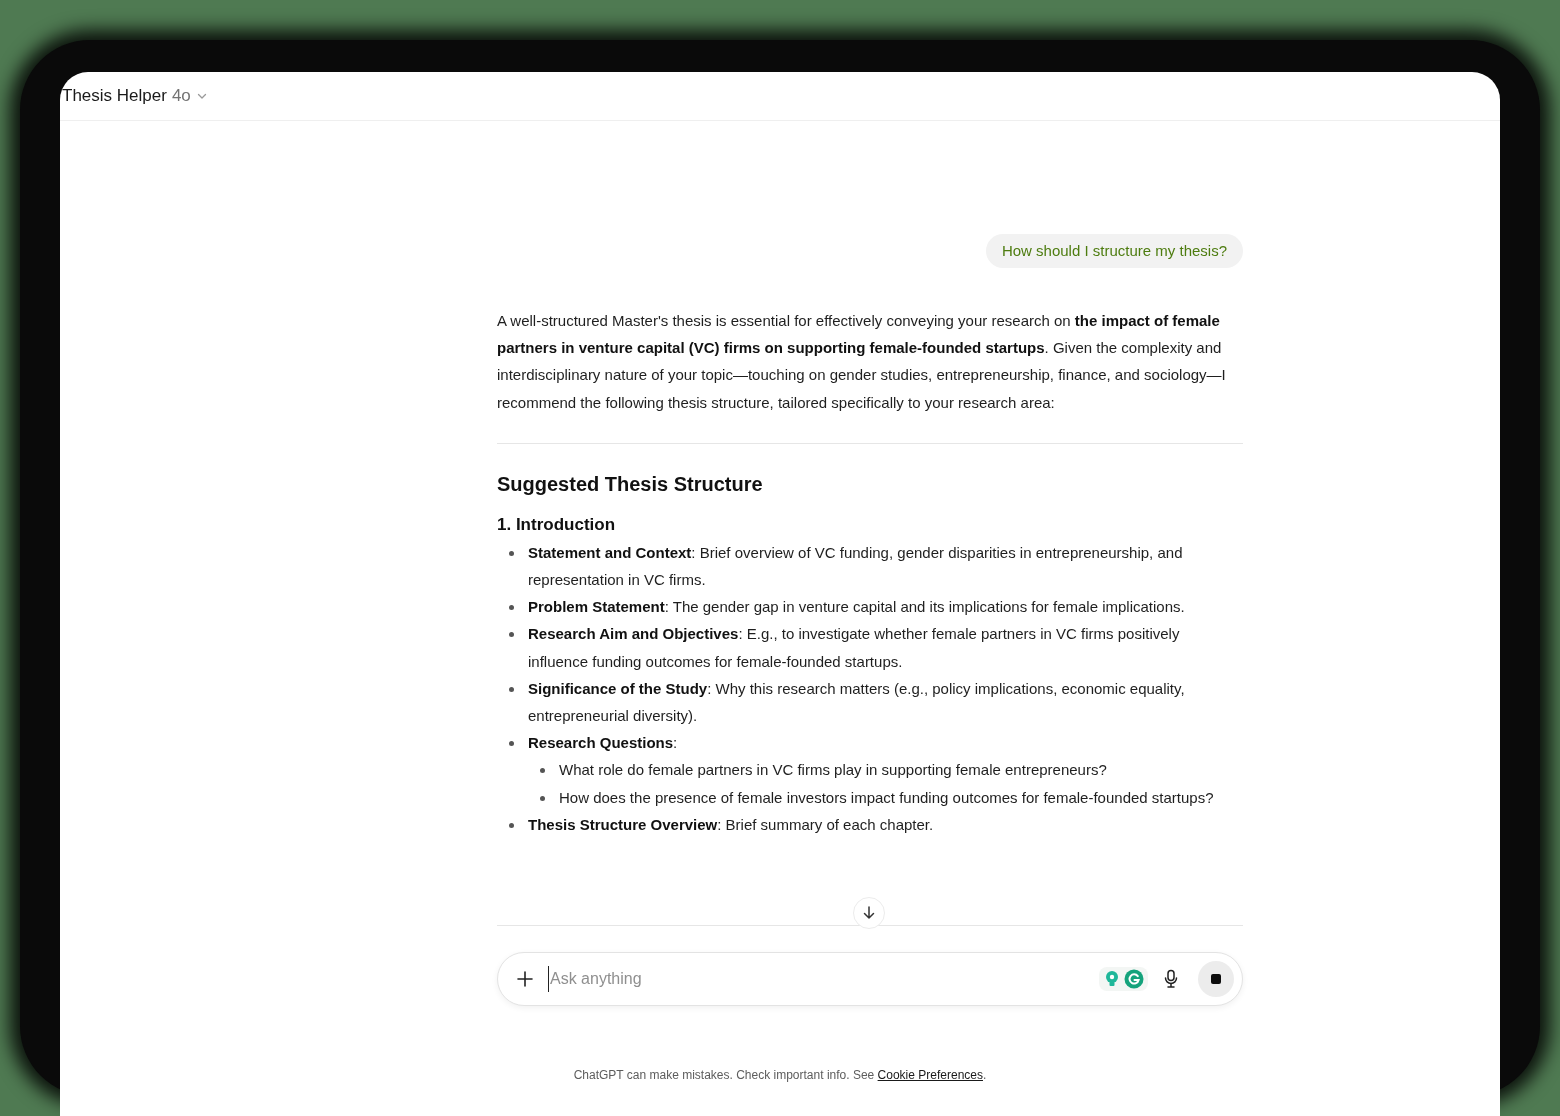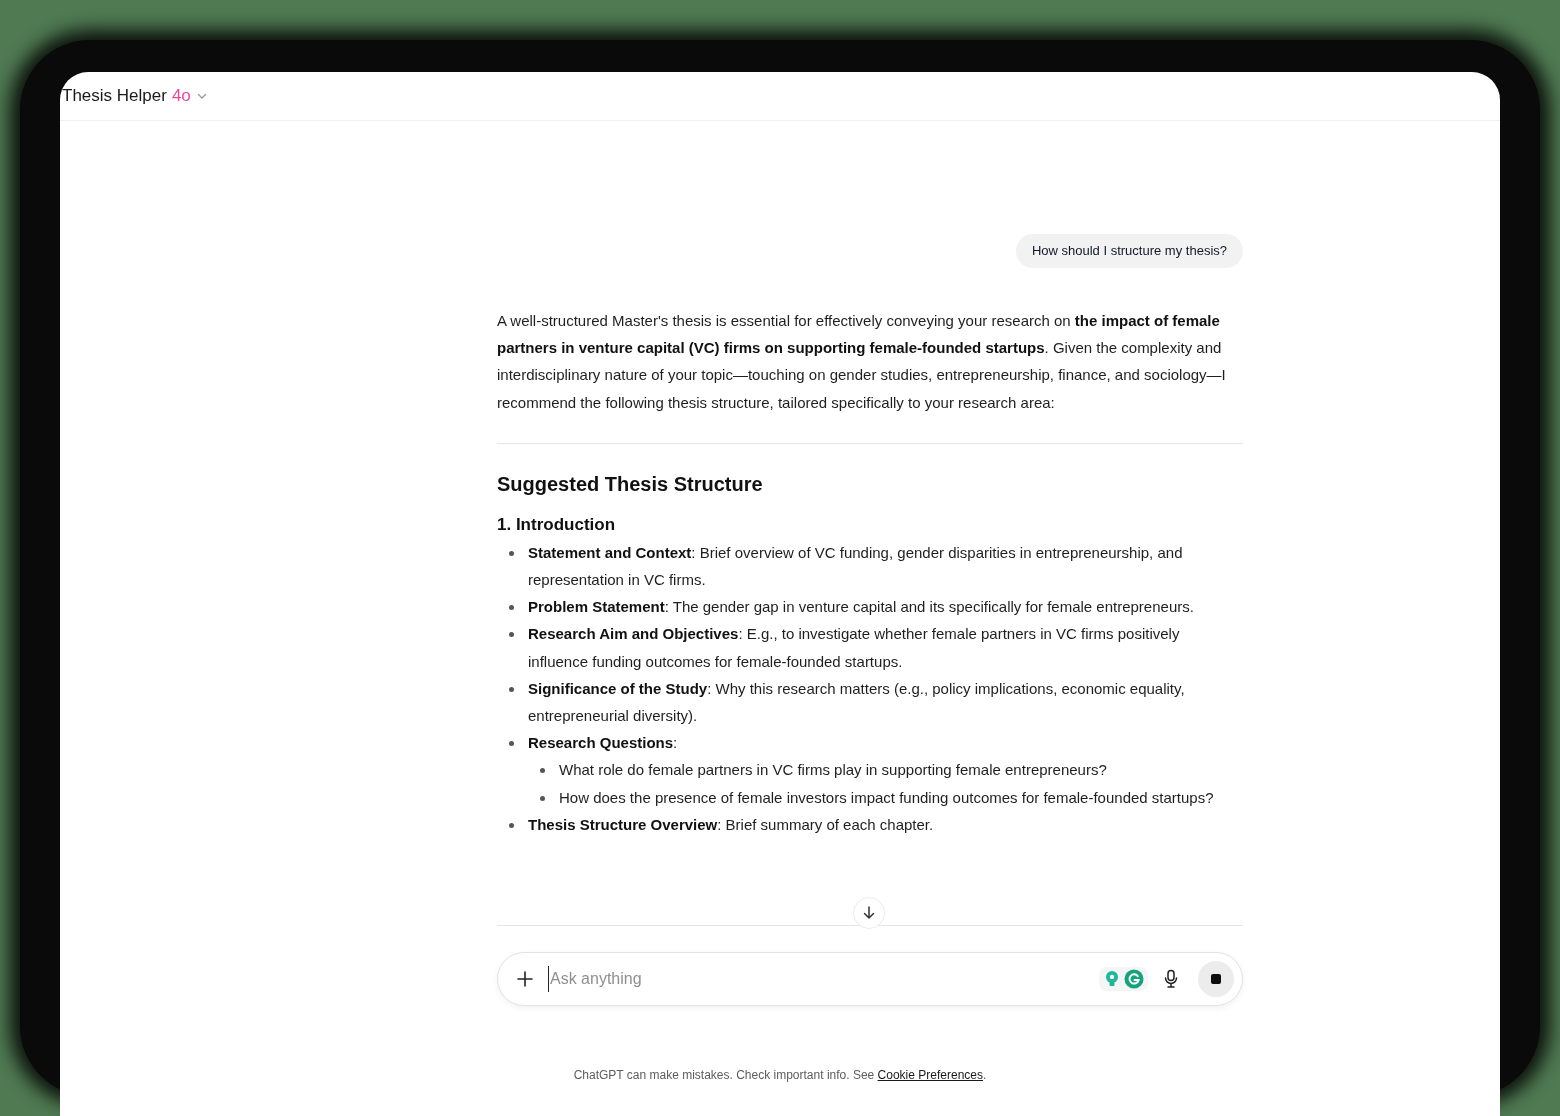--- a/index.html
+++ b/index.html
@@ -46,21 +46,21 @@
       align-items: center;
       margin-left: 2px;
       cursor: pointer;
     }
     .app-title {
       font-size: 17px;
       color: #1a1a1a;
     }
     .model-name {
       font-size: 17px;
-      color: #ec4899;
+      color: #737373;
       margin-left: 5px;
     }
     .chevron-down {
       margin-left: 6px;
       width: 10px;
       height: 10px;
       display: inline-block;
     }
     .chat {
       position: absolute;
@@ -72,22 +72,22 @@
     }
     .user-bubble-row {
       position: absolute;
       right: 0;
       top: 114px;
     }
     .user-bubble {
       background: #f2f2f2;
       border-radius: 18px;
       padding: 8px 16px;
-      font-size: 13px;
-      color: #0f172a;
+      font-size: 15px;
+      color: #4d7c0f;
       height: 18px;
       line-height: 18px;
     }
     .assistant {
       position: absolute;
       left: 0;
       top: 187px;
       width: 746px;
       color: #1f1f1f;
       font-size: 15px;
@@ -300,21 +300,21 @@
     <div class="assistant">
       <p><span>A well-structured Master's thesis is essential for effectively conveying your research on </span><b>the impact of female partners in venture capital (VC) firms on supporting female-founded startups</b><span>. Given the complexity and interdisciplinary nature of your topic—touching on gender studies, entrepreneurship, finance, and sociology—I recommend the following thesis structure, tailored specifically to your research area:</span></p>
 
       <hr class="hr">
 
       <div class="h3">Suggested Thesis Structure</div>
       <div class="h4">1. Introduction</div>
 
       <ul class="l1">
         <li><b>Statement and Context</b><span>: Brief overview of VC funding, gender disparities in entrepreneurship, and representation in VC firms.</span></li>
-        <li><b>Problem Statement</b><span>: The gender gap in venture capital and its specifically for female entrepreneurs.</span></li>
+        <li><b>Problem Statement</b><span>: The gender gap in venture capital and its implications for female implications.</span></li>
         <li><b>Research Aim and Objectives</b><span>: E.g., to investigate whether female partners in VC firms positively influence funding outcomes for female-founded startups.</span></li>
         <li><b>Significance of the Study</b><span>: Why this research matters (e.g., policy implications, economic equality, entrepreneurial diversity).</span></li>
         <li><b>Research Questions</b><span>:</span>
           <ul class="l2">
             <li>What role do female partners in VC firms play in supporting female entrepreneurs?</li>
             <li>How does the presence of female investors impact funding outcomes for female-founded startups?</li>
           </ul>
         </li>
         <li><b>Thesis Structure Overview</b><span>: Brief summary of each chapter.</span></li>
       </ul>

